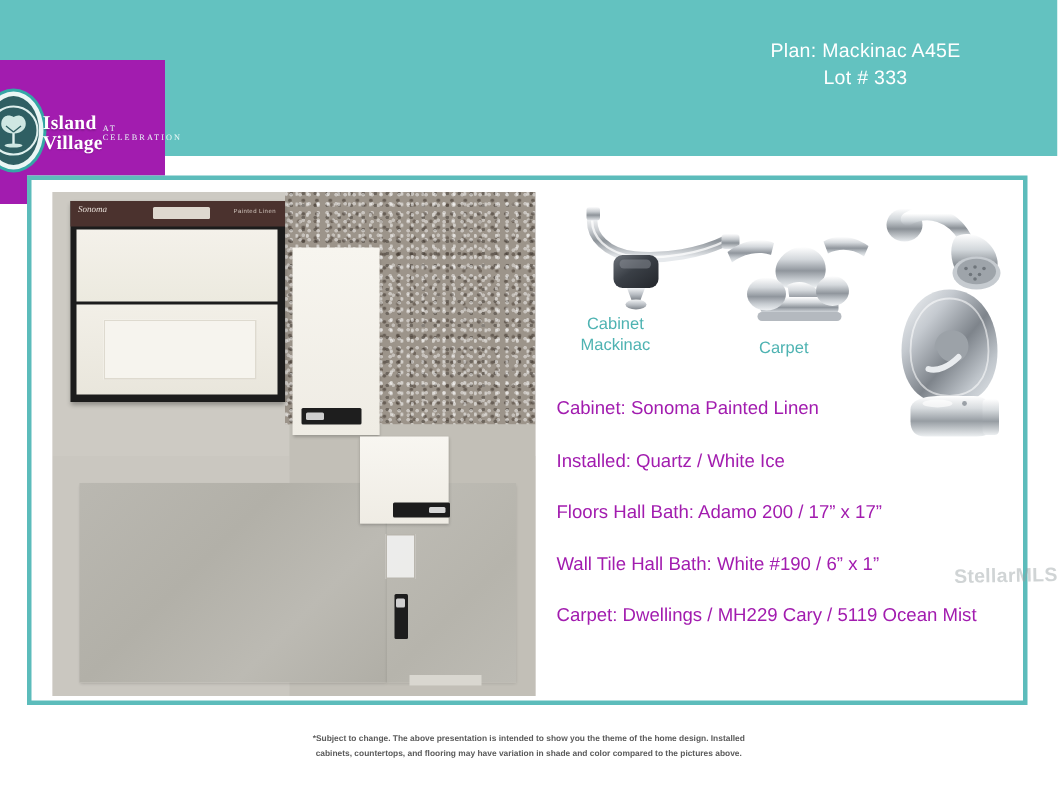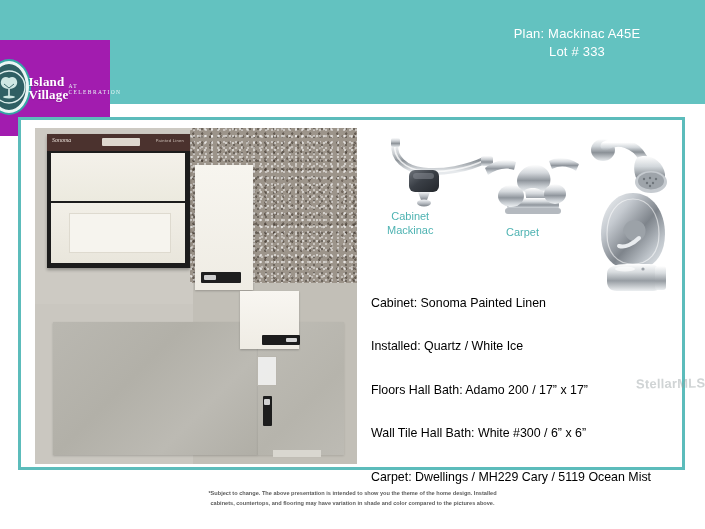--- a/index.html
+++ b/index.html
@@ -182,21 +182,21 @@
     position:absolute;color:#4eb3b2;font-size:11px;line-height:1.25;text-align:center;
   }
   .fx-label.cabinet-hw{left:16px;top:82px;}
   .fx-label.faucets{left:135px;top:98px;}
 
   
   .spec-list{
     position:absolute;left:350px;top:146px;width:312px;
   }
   .spec-item{
-    color:#000000;font-size:12.4px;line-height:1;margin-bottom:22.2px;white-space:nowrap;margin-top:31px;
+    color:#a21caf;font-size:12.4px;line-height:1;margin-bottom:22.2px;white-space:nowrap;
   }
 
   .watermark{
     position:absolute;left:615px;top:256px;
     color:rgba(150,160,162,.45);font-size:13px;font-weight:bold;letter-spacing:.2px;
     transform:rotate(-1deg);
     pointer-events:none;
   }
 
   
@@ -406,21 +406,21 @@
     </div>
     <div class="fx-label faucets">Carpet</div>
   </div>
 
   <div class="watermark">StellarMLS</div>
 
   <div class="spec-list">
     <div class="spec-item">Cabinet: Sonoma Painted Linen</div>
     <div class="spec-item">Installed: Quartz / White Ice</div>
     <div class="spec-item">Floors Hall Bath: Adamo 200 / 17” x 17”</div>
-    <div class="spec-item">Wall Tile Hall Bath: White #300 / 6” x 6”</div>
+    <div class="spec-item">Wall Tile Hall Bath: White #190 / 6” x 1”</div>
     <div class="spec-item">Carpet: Dwellings / MH229 Cary / 5119 Ocean Mist</div>
   </div>
 
 </div>
 
 <div class="footer">
   <div>*Subject to change. The above presentation is intended to show you the theme of the home design. Installed</div>
   <div>cabinets, countertops, and flooring may have variation in shade and color compared to the pictures above.</div>
 </div>
 

